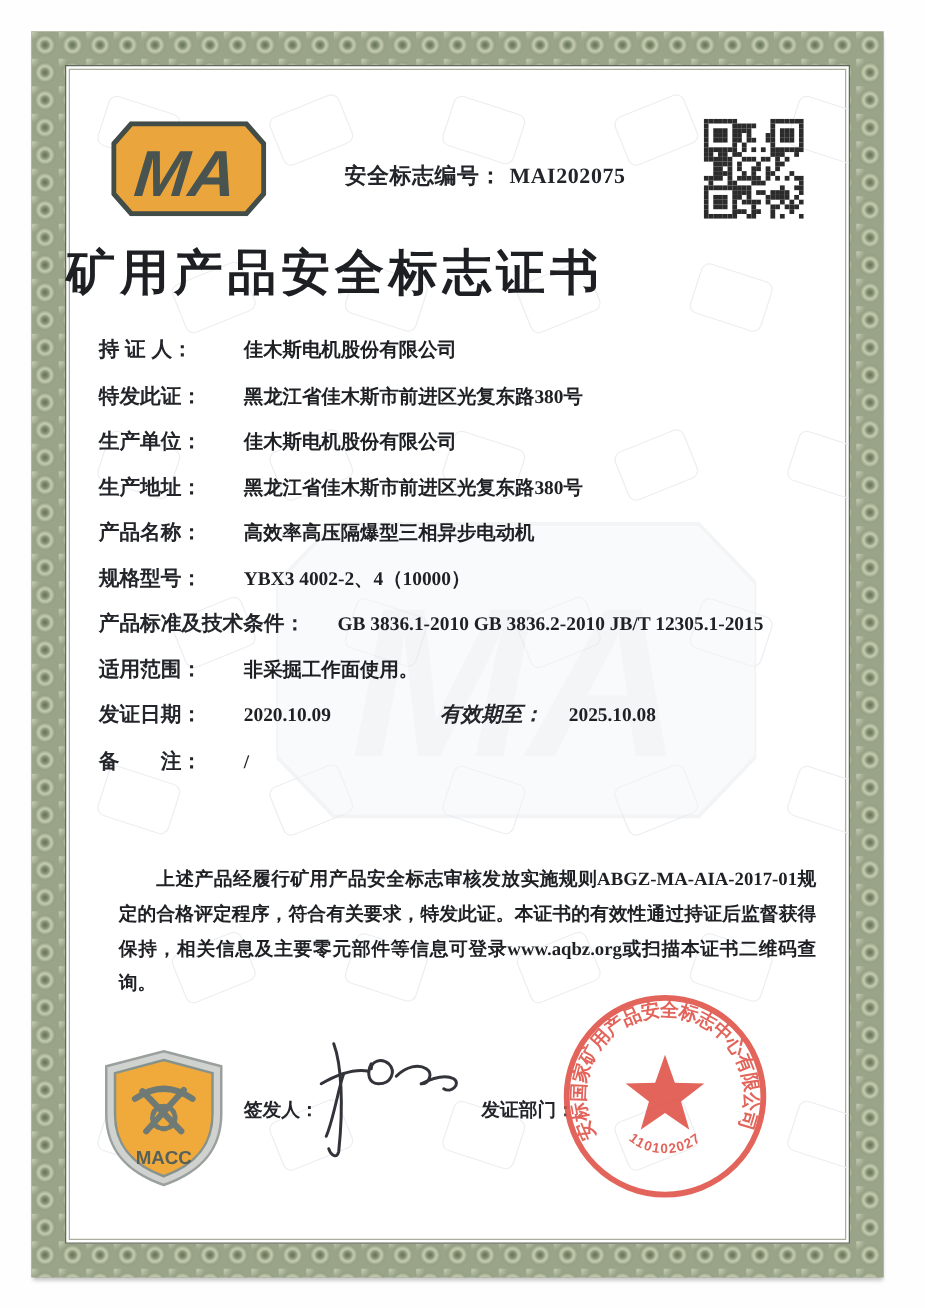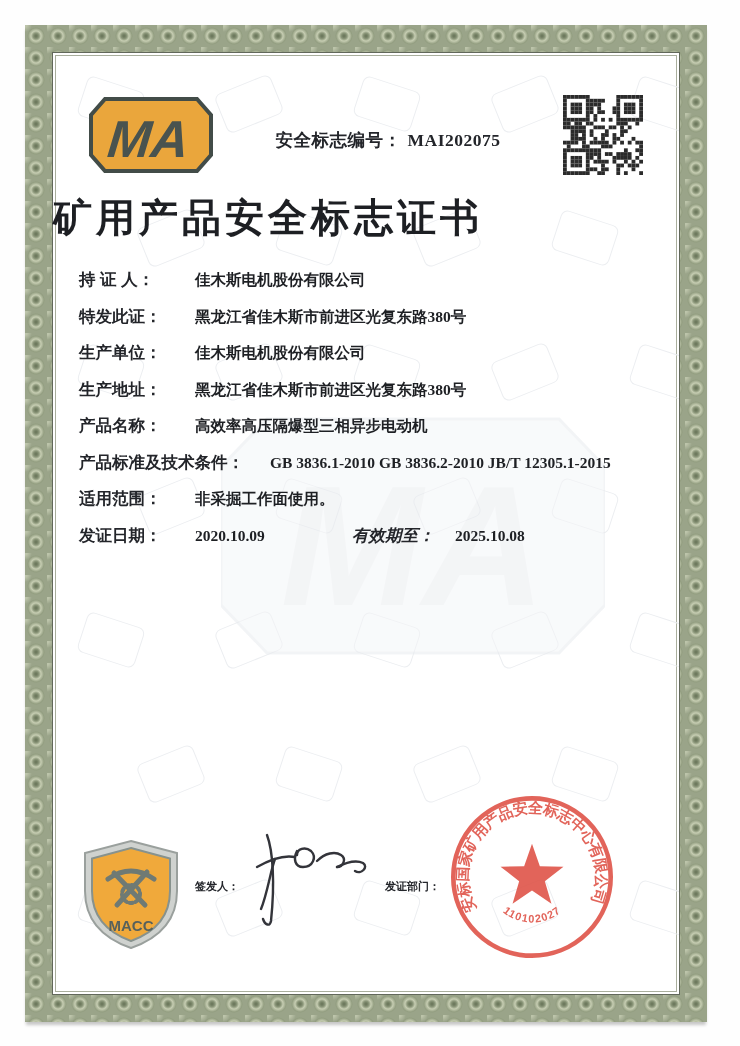--- a/index.html
+++ b/index.html
@@ -60,21 +60,21 @@
 
   
   .statement{
     position:absolute;top:638px;left:42px;width:558px;
     font-family:"Liberation Serif","DejaVu Serif",serif;
     font-size:15px;font-weight:600;line-height:1.85;color:#1e2024;
     text-align:justify;text-indent:2em;
   }
 
   
-  .footer-label{position:absolute;font-weight:700;font-size:11px;}
+  .footer-label{position:absolute;font-weight:700;font-size:15px;}
   .sign-label{left:142px;top:826px;}
   .dept-label{left:332px;top:826px;}
   .shield-wrap{position:absolute;left:28px;top:786px;}
   .signature-wrap{position:absolute;left:198px;top:772px;}
   .seal-wrap{position:absolute;left:391px;top:736px;opacity:.9;}
 </style>
 </head>
 <body>
 
 <div class="frame"></div>
@@ -390,36 +390,45 @@
         <span class="val">佳木斯电机股份有限公司</span>
       </div>
       <div class="row">
         <span class="lbl">生产地址：</span>
         <span class="val">黑龙江省佳木斯市前进区光复东路380号</span>
       </div>
       <div class="row">
         <span class="lbl">产品名称：</span>
         <span class="val">高效率高压隔爆型三相异步电动机</span>
       </div>
+      <div class="row">
+        <span class="lbl">规格型号：</span>
+        <span class="val">YBX3 4002-2、4（10000）</span>
+      </div>
       <div class="row long">
         <span class="lbl">产品标准及技术条件：</span>
         <span class="val">GB 3836.1-2010 GB 3836.2-2010 JB/T 12305.1-2015</span>
       </div>
       <div class="row">
         <span class="lbl">适用范围：</span>
         <span class="val">非采掘工作面使用。</span>
       </div>
       <div class="row dates">
         <span class="lbl">发证日期：</span>
         <span class="val">2020.10.09</span>
         <span class="lbl2">有效期至：</span>
         <span class="val val2">2025.10.08</span>
       </div>
-    </div>
-
+      <div class="row">
+        <span class="lbl">备　　注：</span>
+        <span class="val">/</span>
+      </div>
+    </div>
+
+    <div class="statement">上述产品经履行矿用产品安全标志审核发放实施规则ABGZ-MA-AIA-2017-01规定的合格评定程序，符合有关要求，特发此证。本证书的有效性通过持证后监督获得保持，相关信息及主要零元部件等信息可登录www.aqbz.org或扫描本证书二维码查询。</div>
 
     <div class="shield-wrap">
       <svg width="100" height="112" viewBox="0 0 100 112">
         <path d="M50 2 L96 14 V52 C96 84 76 100 50 109 C24 100 4 84 4 52 V14 Z" fill="#cfd2cf" stroke="#9aa09d" stroke-width="2"></path>
         <path d="M50 9 L89 19.5 V52 C89 80 72 94 50 102 C28 94 11 80 11 52 V19.5 Z" fill="#f0a93b" stroke="#87928d" stroke-width="2"></path>
         <g stroke="#6f7a74" stroke-width="5" stroke-linecap="round" fill="none">
           <path d="M27 40 Q50 24 73 40"></path>
           <line x1="33" y1="34" x2="64" y2="66"></line>
           <line x1="66" y1="33" x2="36" y2="66"></line>
           <circle cx="50" cy="55" r="9" stroke-width="4" stroke-dasharray="3.5 2.6"></circle>

